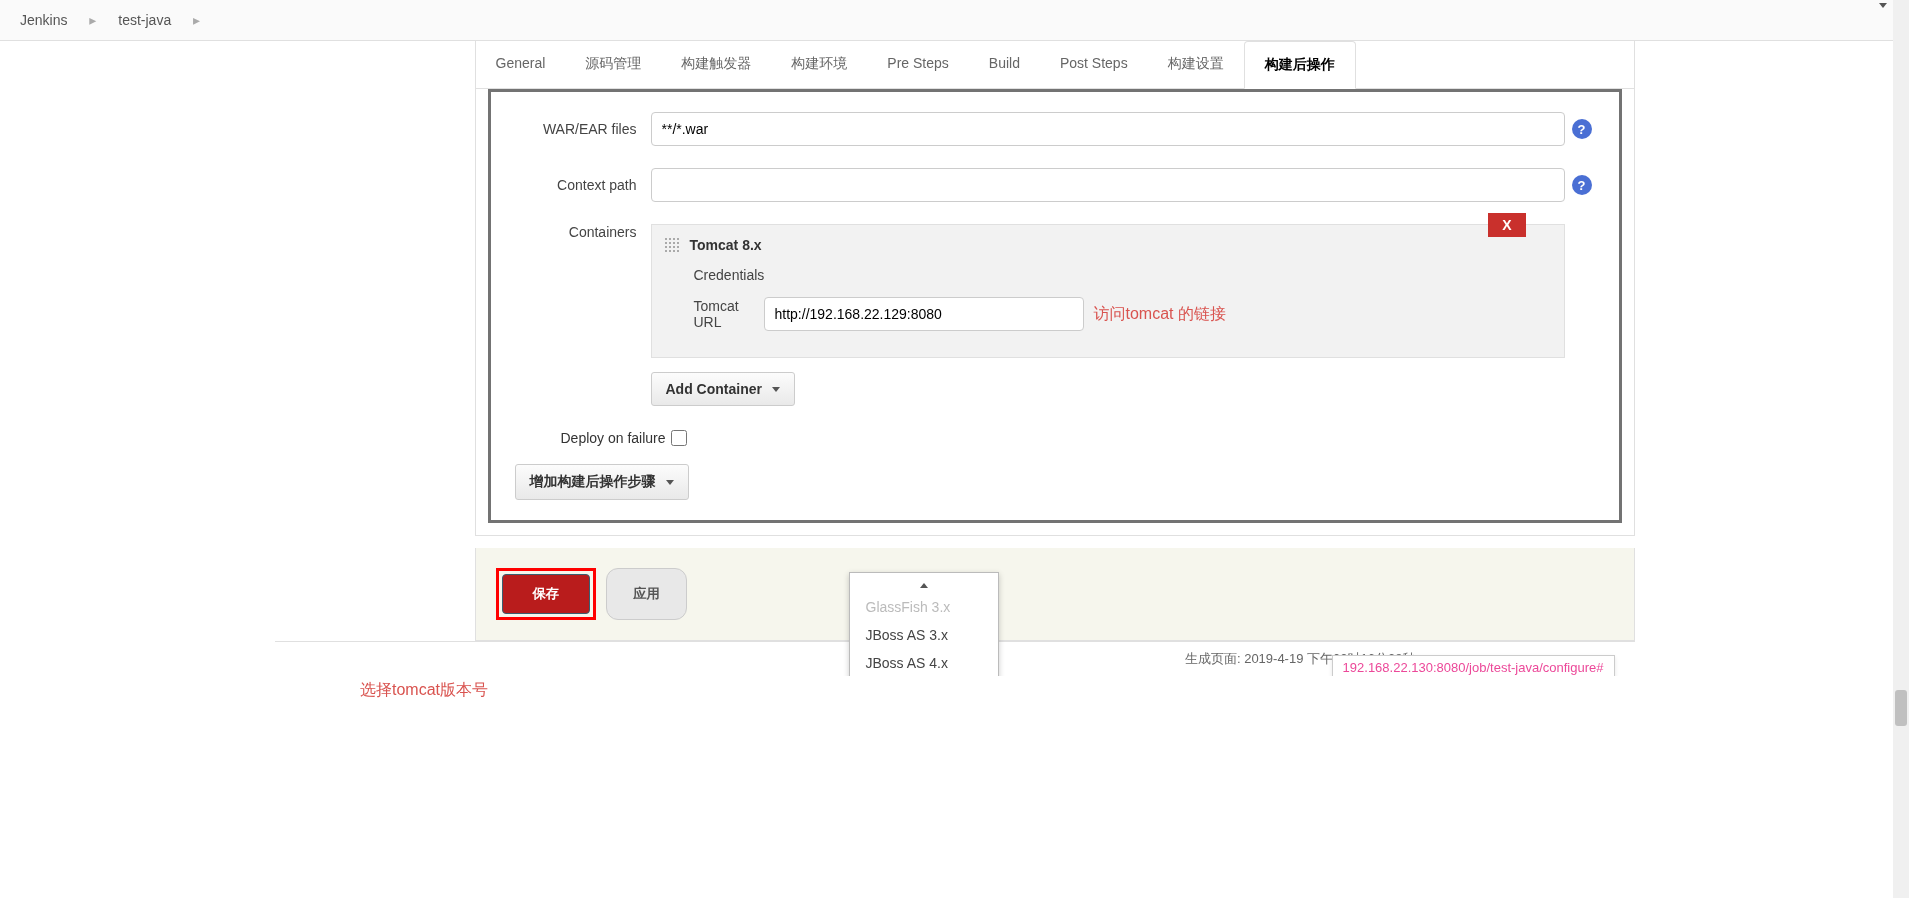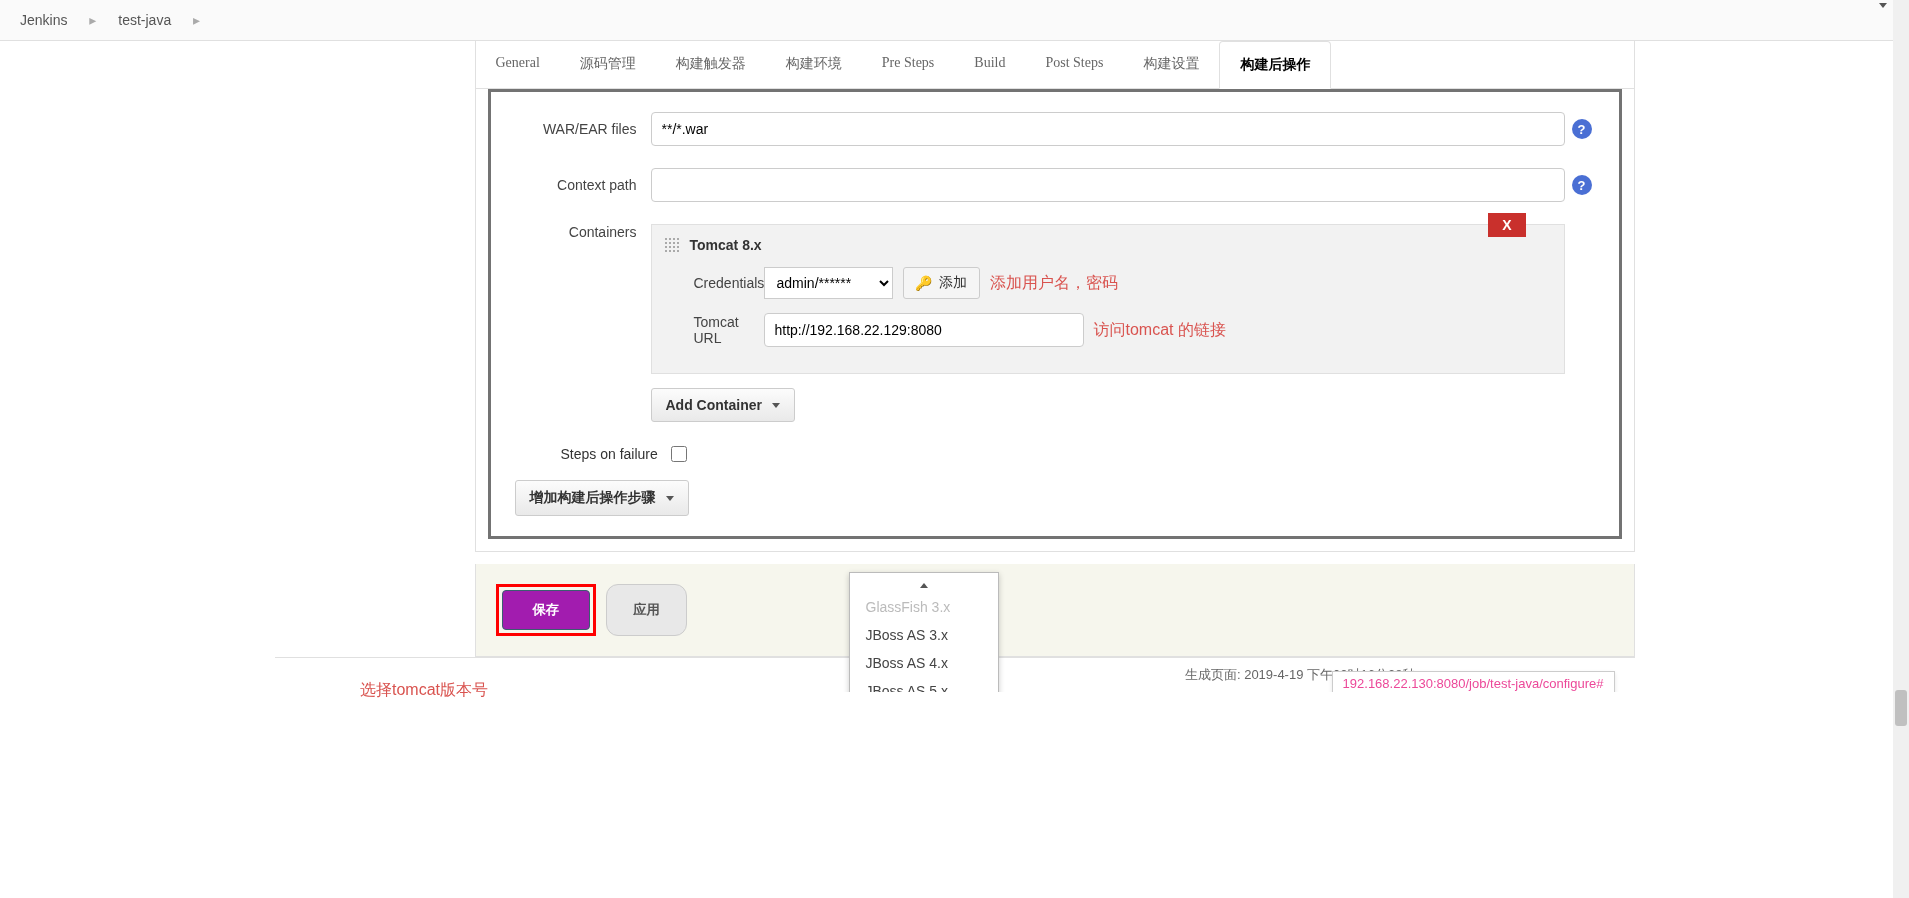--- a/index.html
+++ b/index.html
@@ -30,21 +30,20 @@
     .tabs {
       display: flex;
       background: #fff;
       border-bottom: 1px solid #e0e0e0;
     }
     .tab {
       padding: 14px 20px;
       color: #666;
       cursor: pointer;
       white-space: nowrap;
-      font-family: Liberation Serif, serif;
     }
     .tab.active {
       color: #000;
       font-weight: bold;
       border: 1px solid #e0e0e0;
       border-bottom: 1px solid #fff;
       margin-bottom: -1px;
       background: #fff;
       border-radius: 4px 4px 0 0;
     }
@@ -209,21 +208,21 @@
     .footer-buttons {
       margin: 12px 0 0 200px;
       padding: 20px;
       border: 1px solid #e0e0e0;
       border-top: none;
       background: #f6f6ed;
       display: flex;
       gap: 10px;
     }
     .btn-save {
-      background: #a21caf;
+      background: #b91c1c;
       color: #fff;
       border: 1px solid #3a5e70;
       padding: 10px 30px;
       border-radius: 4px;
       font-weight: bold;
       cursor: pointer;
     }
     .save-highlight { border: 3px solid red; padding: 3px; display:inline-block; }
     .btn-apply {
       background: #e8e8e8;
@@ -314,30 +313,20 @@
           <div class="containers-box">
             <div class="close-x">X</div>
             <div class="container-item">
               <div class="container-title">
                 <span class="grip"></span>
                 <span>Tomcat 8.x</span>
               </div>
 
               <div class="sub-row">
                 <div class="slbl">Credentials</div>
-                <div class="sctl">
-                  <select class="combo">
-                    <option>admin/******</option>
-                  </select>
-                  <span class="btn-small">
-                    <span class="key-icon">🔑</span>
-                    <span>添加</span>
-                  </span>
-                  <span class="note">添加用户名，密码</span>
-                </div>
               </div>
 
               <div class="sub-row">
                 <div class="slbl">Tomcat URL</div>
                 <div class="sctl">
                   <input class="text" style="max-width: 320px;" value="http://192.168.22.129:8080">
                   <span class="note">访问tomcat 的链接</span>
                 </div>
               </div>
             </div>
@@ -363,21 +352,21 @@
                 <div class="dd-item">Tomcat 7.x</div>
                 <div class="dd-item hover">Tomcat 8.x</div>
               </div>
             <div class="dd-scroll-down"><span class="caret"></span></div>
           </div>
         </div>
         <div class="help"></div>
       </div>
 
       <div class="deploy-row">
-        <div class="lbl" style="width:160px">Steps on failure</div>
+        <div class="lbl" style="width:160px">Deploy on failure</div>
         <input type="checkbox" class="chk" style="">
       </div>
 
       <div class="add-post-btn">
         <span>增加构建后操作步骤</span>
         <span class="caret"></span>
       </div>
 
     </div>
   </div>

